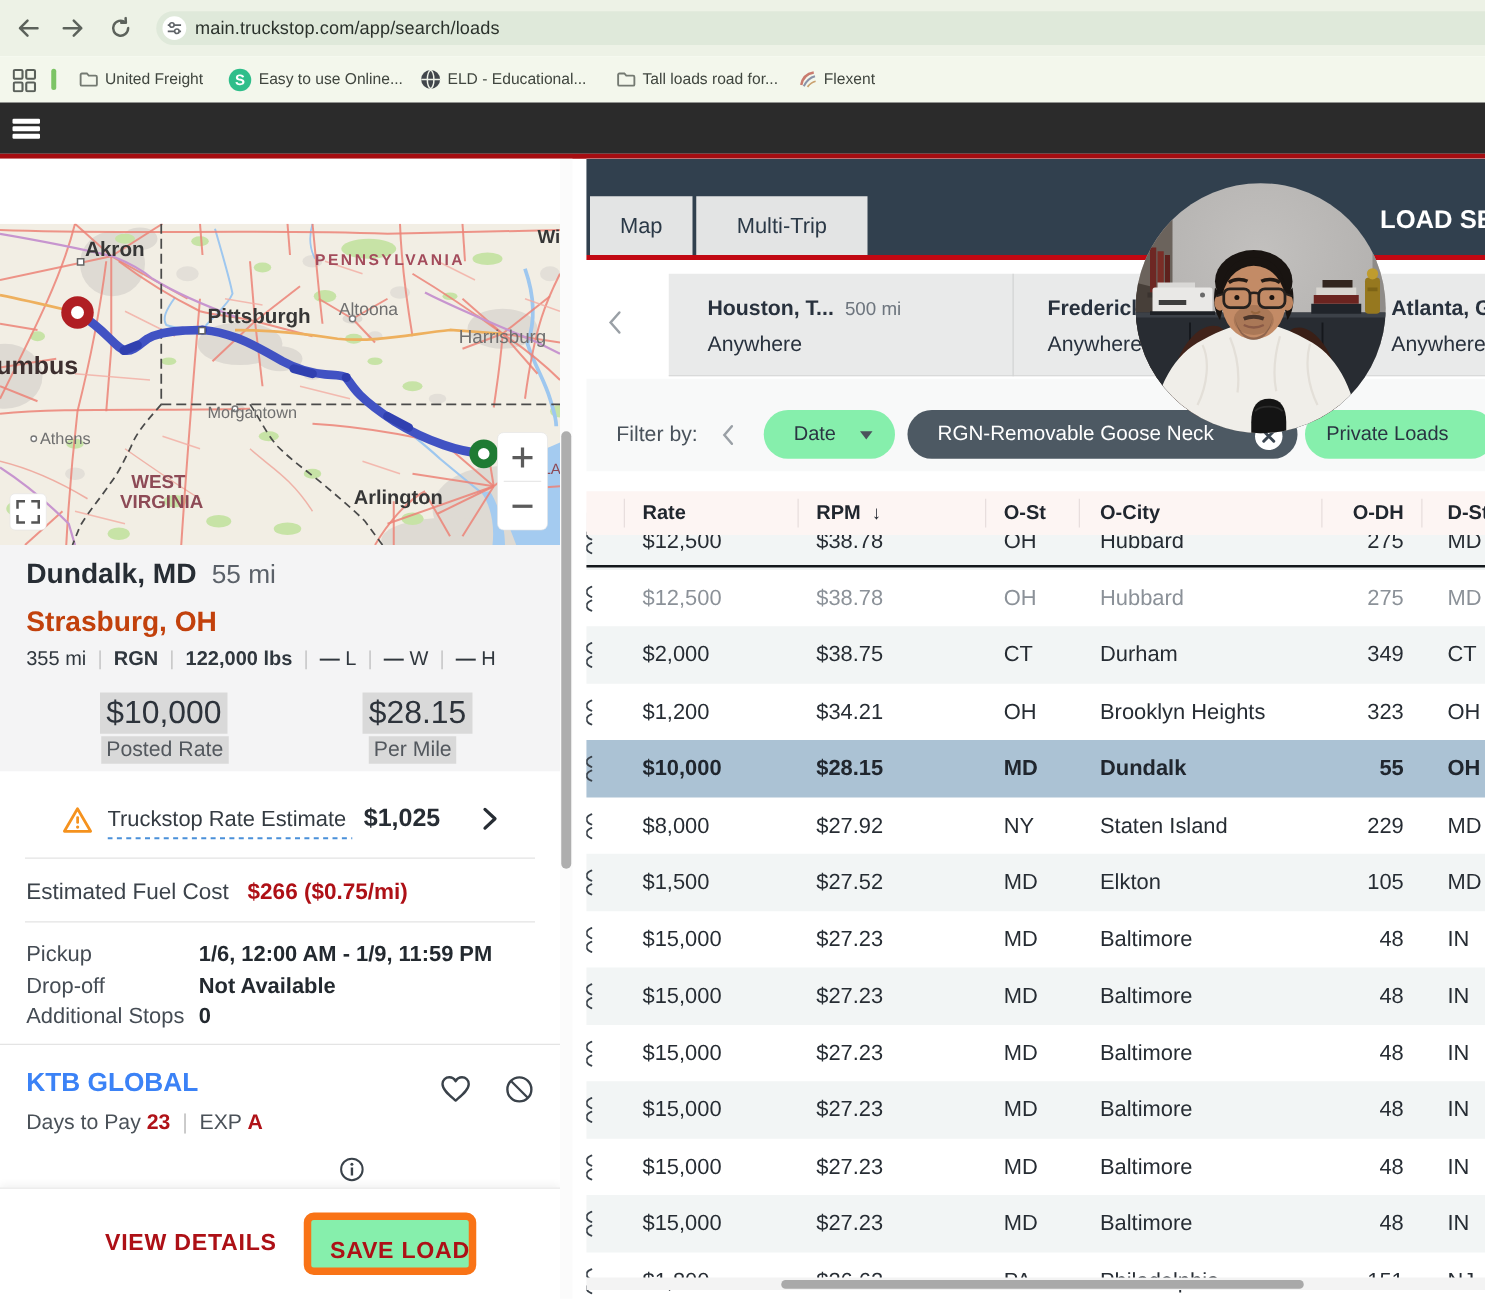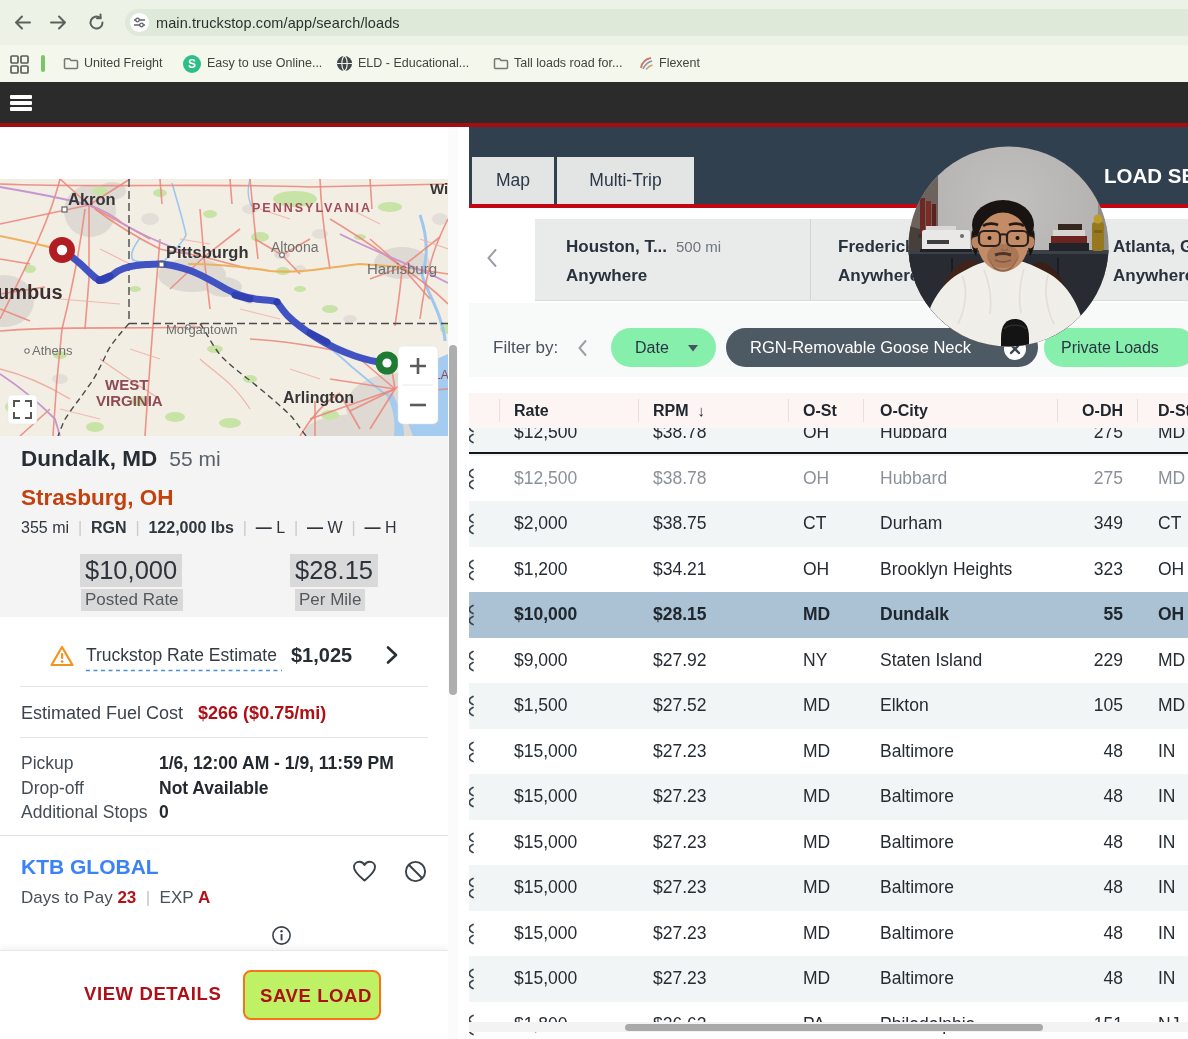--- a/index.html
+++ b/index.html
@@ -29,21 +29,21 @@
 #rpanel { left:469px; top:127px; width:719px; height:912px; background:#fff; overflow:hidden; }
 #rnav { left:0; top:0; width:719px; height:77px; background:#31404e; }
 #runder { left:0; top:77px; width:719px; height:3.5px; background:#c10812; }
 .tab { top:30px; height:47px; background:#e3e4e4; color:#2b3947; font-size:17.5px;
   display:flex; align-items:center; justify-content:center; }
 #tabstd { background:#bb0d1a; color:#fff; }
 #loadsearch { left:635px; top:37px; color:#fff; font-weight:bold; font-size:20.5px; letter-spacing:0px; white-space:nowrap; }
 #cards { left:66px; top:92px; width:653px; height:82px; background:#e9eaea; border-bottom:1px solid #d9dada; }
 .cdiv { top:92px; width:1px; height:82px; background:#d2d3d4; }
 .cardt1 { top:110px; font-size:17px; font-weight:bold; color:#28313d; white-space:nowrap; }
-.cardt2 { top:139px; font-size:17px; font-weight:bold; color:#28313d; white-space:nowrap; }
+.cardt2 { top:139px; font-size:17px; font-weight:normal; color:#28313d; white-space:nowrap; }
 .c500 { font-size:15px; font-weight:normal; color:#6d757e; }
 #fband { left:0; top:176px; width:719px; height:74px; background:#f8f9f9; }
 .chip { top:201px; height:39px; border-radius:20px; background:#86efac; color:#2a3542;
   font-size:16px; display:flex; align-items:center; }
 #chipdark { background:#4d5963; color:#fff; font-size:16.5px; }
 
 
 .row { left:0; width:719px; height:45.5px; font-size:17.5px; color:#262c33; }
 .rowg { background:#f2f5f5; }
 .rowsel { background:#abc2d4; font-weight:bold; color:#20262e; }
@@ -327,21 +327,21 @@
       <line x1="5" y1="5" x2="18" y2="18" stroke="#3a424a" stroke-width="1.9"></line>
     </svg>
   <div class="abs nw" style="left:21px;top:761px;font-size:17px;color:#4a5158">Days to Pay <b style="color:#b01218">23</b> &nbsp;<span style="color:#c4c4c4">|</span>&nbsp; EXP <b style="color:#b01218">A</b></div>
   <svg class="abs" style="left:271px;top:798px" width="21" height="21" viewBox="0 0 21 21">
       <circle cx="10.5" cy="10.5" r="8.6" fill="none" stroke="#3a424a" stroke-width="1.6"></circle>
       <rect x="9.6" y="9" width="1.9" height="6.4" fill="#3a424a"></rect>
       <circle cx="10.5" cy="6.3" r="1.2" fill="#3a424a"></circle>
     </svg>
   <div class="abs" style="left:0;top:823px;width:448px;height:89px;background:#fff;border-top:1px solid #e7e7e7;box-shadow:0 -3px 6px rgba(0,0,0,0.05)">
     <div class="abs nw" style="left:84px;top:32px;font-size:18.5px;font-weight:bold;color:#ad1016;letter-spacing:0.6px">VIEW DETAILS</div>
-    <div class="abs" style="left:243px;top:19px;width:138px;height:50px;border:2px solid #f97316;border-radius:8px;background:#bef264">
+    <div class="abs" style="left:243px;top:19px;width:138px;height:50px;border:6px solid #f97316;border-radius:8px;background:#86efac">
       <div class="abs nw" style="left:15px;top:13px;font-size:18.5px;font-weight:bold;color:#ad1016;letter-spacing:0.6px">SAVE LOAD</div>
     </div>
   </div>
 </div>
 <div class="abs" id="lscroll"></div>
 <div class="abs" id="lthumb"></div>
 
 <div class="abs" id="rpanel">
   <div class="abs" id="rnav"></div>
   <div class="abs tab" style="left:3px;width:82px">Map</div>
@@ -424,21 +424,21 @@
       <span class="cell c-rpm">$28.15</span>
       <span class="cell c-ost">MD</span>
       <span class="cell c-ocity">Dundalk</span>
       <span class="cell c-odh">55</span>
       <span class="cell c-dst">OH</span>
     </div>
   <div class="abs row" style="top:510.5px">
       <svg class="rico" width="11" height="22" viewBox="0 0 11 22">
         <path d="M9,1.5 C4,3.5 4,7.5 9,9.5 M9,12.5 C4,14.5 4,18.5 9,20.5" fill="none" stroke="#3a424a" stroke-width="1.7" stroke-linecap="round"></path>
       </svg>
-      <span class="cell c-rate">$9,000</span>
+      <span class="cell c-rate">$8,000</span>
       <span class="cell c-rpm">$27.92</span>
       <span class="cell c-ost">NY</span>
       <span class="cell c-ocity">Staten Island</span>
       <span class="cell c-odh">229</span>
       <span class="cell c-dst">MD</span>
     </div>
   <div class="abs row rowg" style="top:556.0px">
       <svg class="rico" width="11" height="22" viewBox="0 0 11 22">
         <path d="M9,1.5 C4,3.5 4,7.5 9,9.5 M9,12.5 C4,14.5 4,18.5 9,20.5" fill="none" stroke="#3a424a" stroke-width="1.7" stroke-linecap="round"></path>
       </svg>

